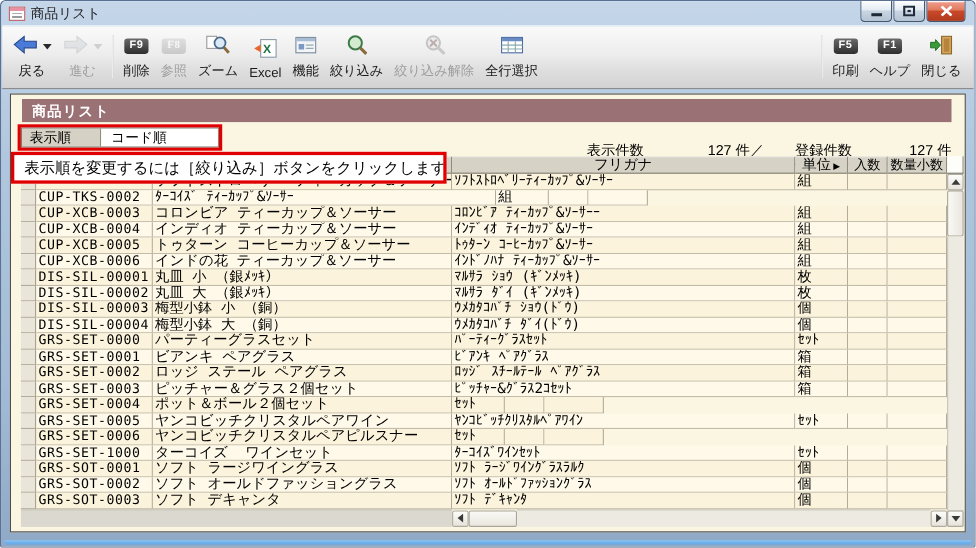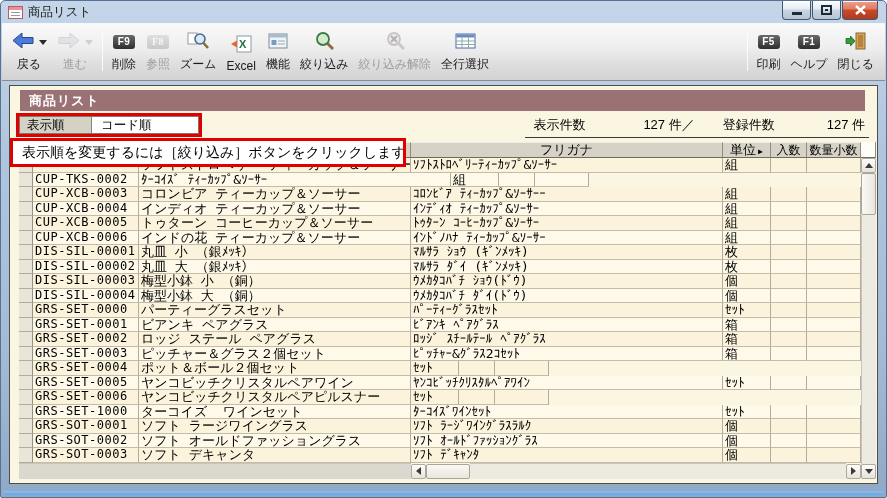--- a/index.html
+++ b/index.html
@@ -46,27 +46,27 @@
     background:#FBF6E2;border:1px solid #4E4E4E;}
   .page-header{position:absolute;left:10px;top:4px;width:845px;height:21px;background:#9A7175;
     color:#FFFFFF;font-weight:bold;font-size:13px;line-height:21px;padding-left:9px;letter-spacing:1px;}
   .sort-box{position:absolute;left:6px;top:27px;width:186px;height:24px;border:3px solid #E10000;background:#FFF;}
   .sort-field{display:flex;height:100%;border:1px solid #7E7A70;font-size:12.5px;}
   .sort-label{width:72px;background:#D5D1C5;border-right:1px solid #8A8678;padding:0 0 0 7px;
     color:#000;line-height:13px;display:flex;align-items:center;}
   .sort-value{flex:1;background:#FFFFFF;padding-left:9px;display:flex;align-items:center;color:#000;}
   .counts{position:absolute;top:30px;right:8px;display:flex;align-items:baseline;
     font-size:13px;color:#000;border-bottom:1px solid #3A3A3A;padding:0 4px 3px 8px;}
-  .counts .lbl1{margin-right:58px;} .counts .val1{margin-right:28px;}
+  .counts .lbl1{margin-right:58px;margin-top:12px;} .counts .val1{margin-right:28px;}
   .counts .lbl2{margin-right:52px;}
 
   
   .grid{position:absolute;left:9px;top:56px;display:flex;font-family:"DejaVu Sans Mono","Liberation Mono",monospace;}
   .gmain{width:842px;}
-  .ghead{display:flex;height:16px;}
+  .ghead{display:flex;height:16px;font-family:Liberation Serif, serif;}
   .hcell{background:#D6D2C6;border-right:1px solid #8F8B7D;border-bottom:1px solid #6F6B5F;
     border-top:1px solid #EFEDE6;font-size:12px;line-height:14px;text-align:center;color:#000;
     overflow:hidden;white-space:pre;}
   .grows{}
   .grow{display:flex;height:14.5px;}
   .cell{border-right:1px solid #B3AB9B;border-bottom:1px solid #C3BCAB;padding:0 2px;
     font-size:12px;line-height:13px;overflow:hidden;white-space:pre;color:#000;display:flex;align-items:center;}
   .grow:nth-child(odd) .cell{background:#FBF3DB;}
   .grow:nth-child(even) .cell{background:#FEF9E9;}
   .grow .c-sel{background:#E9E5D9 !important;border-right:1px solid #97917F;border-bottom:1px solid #B2AC9D;}

